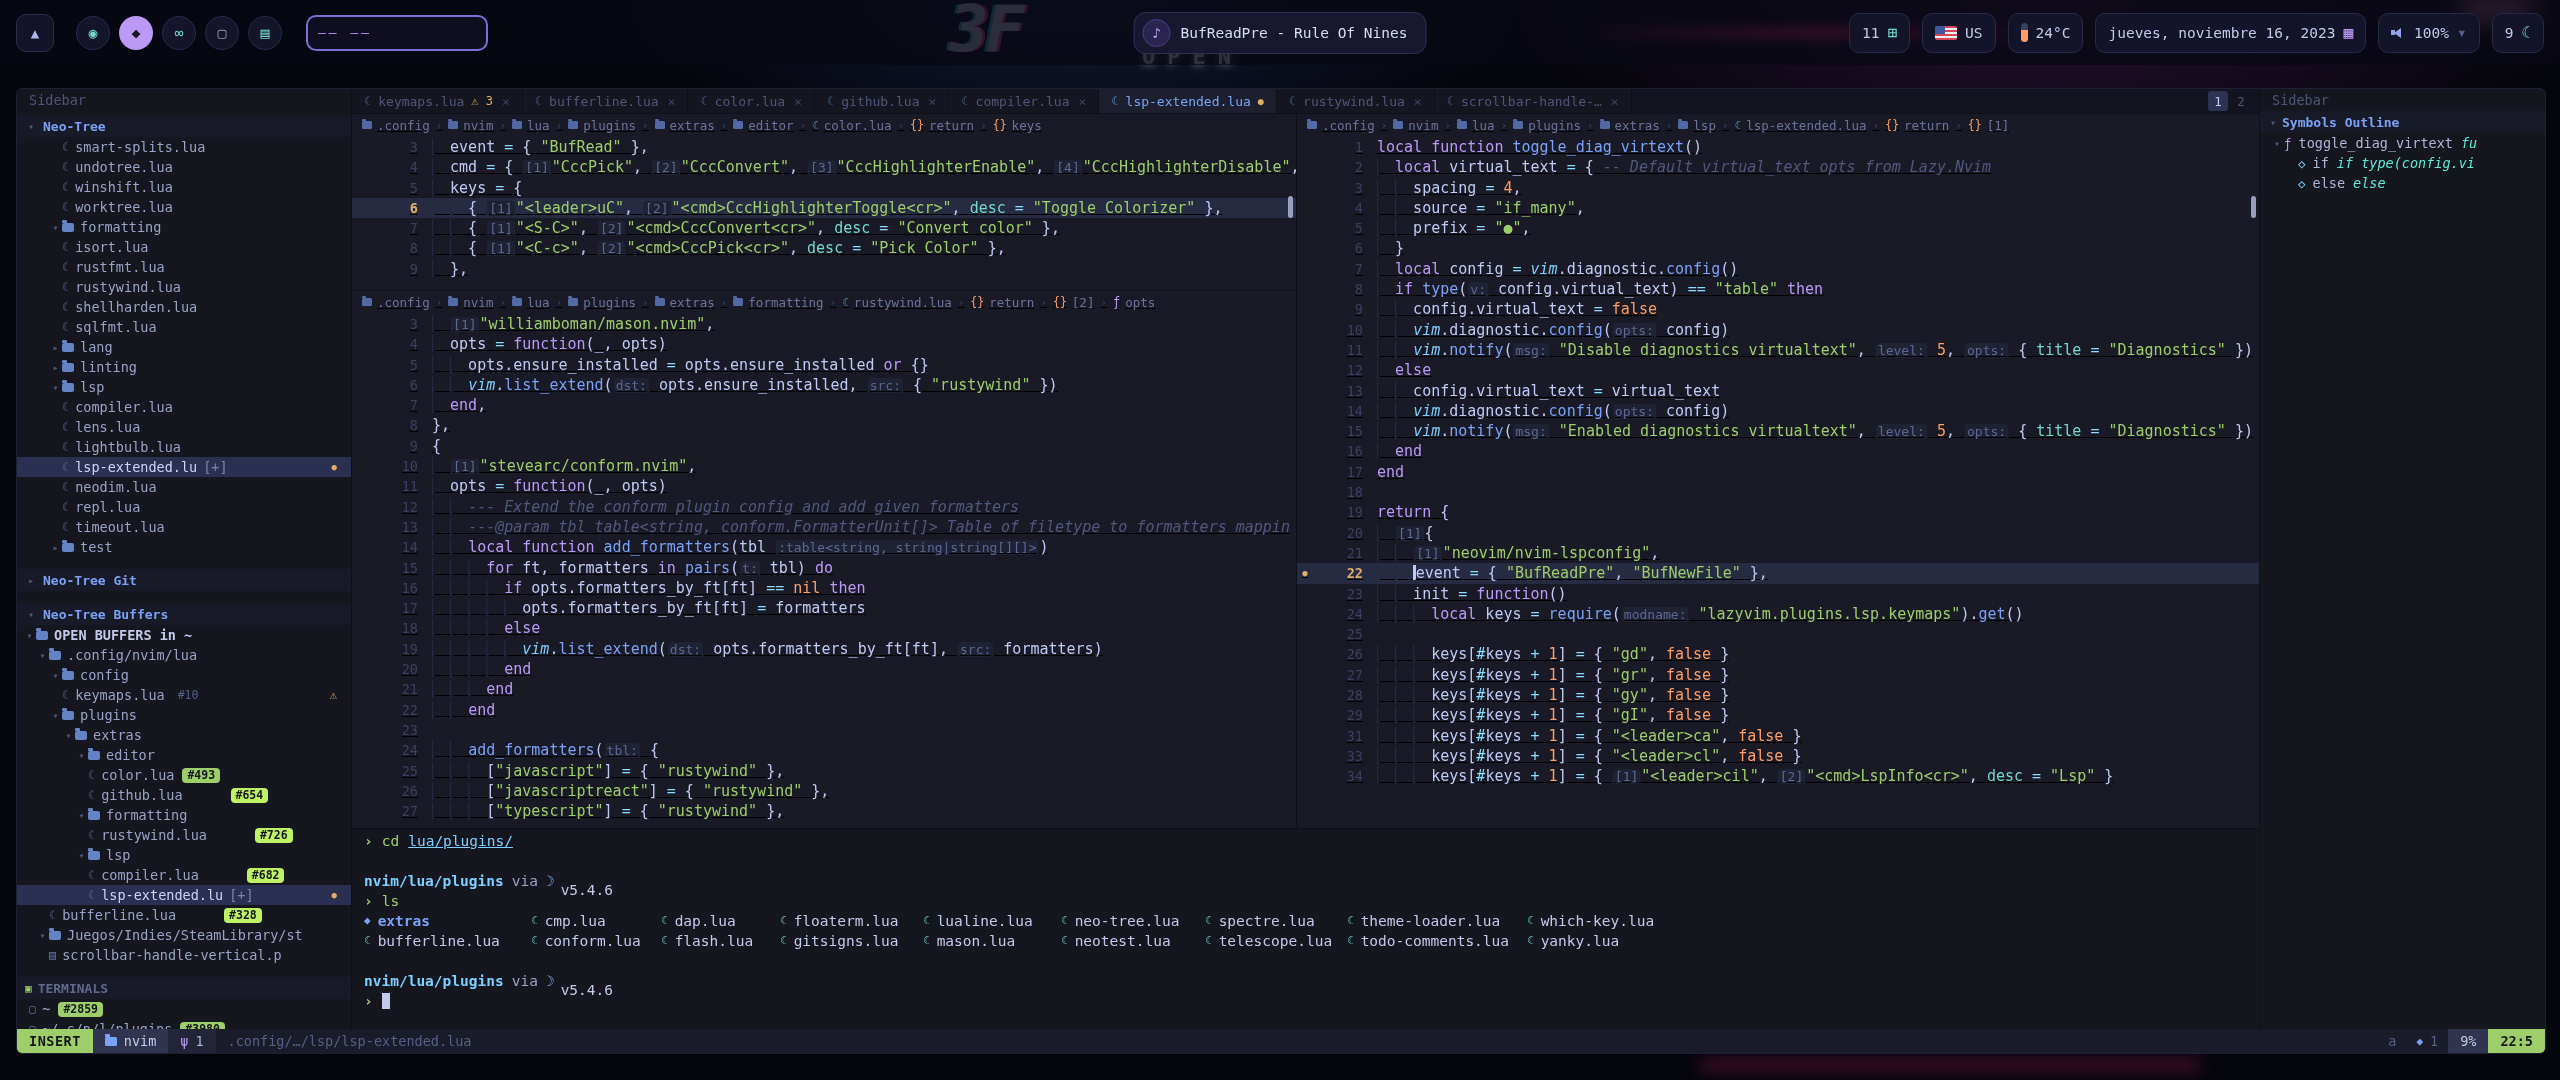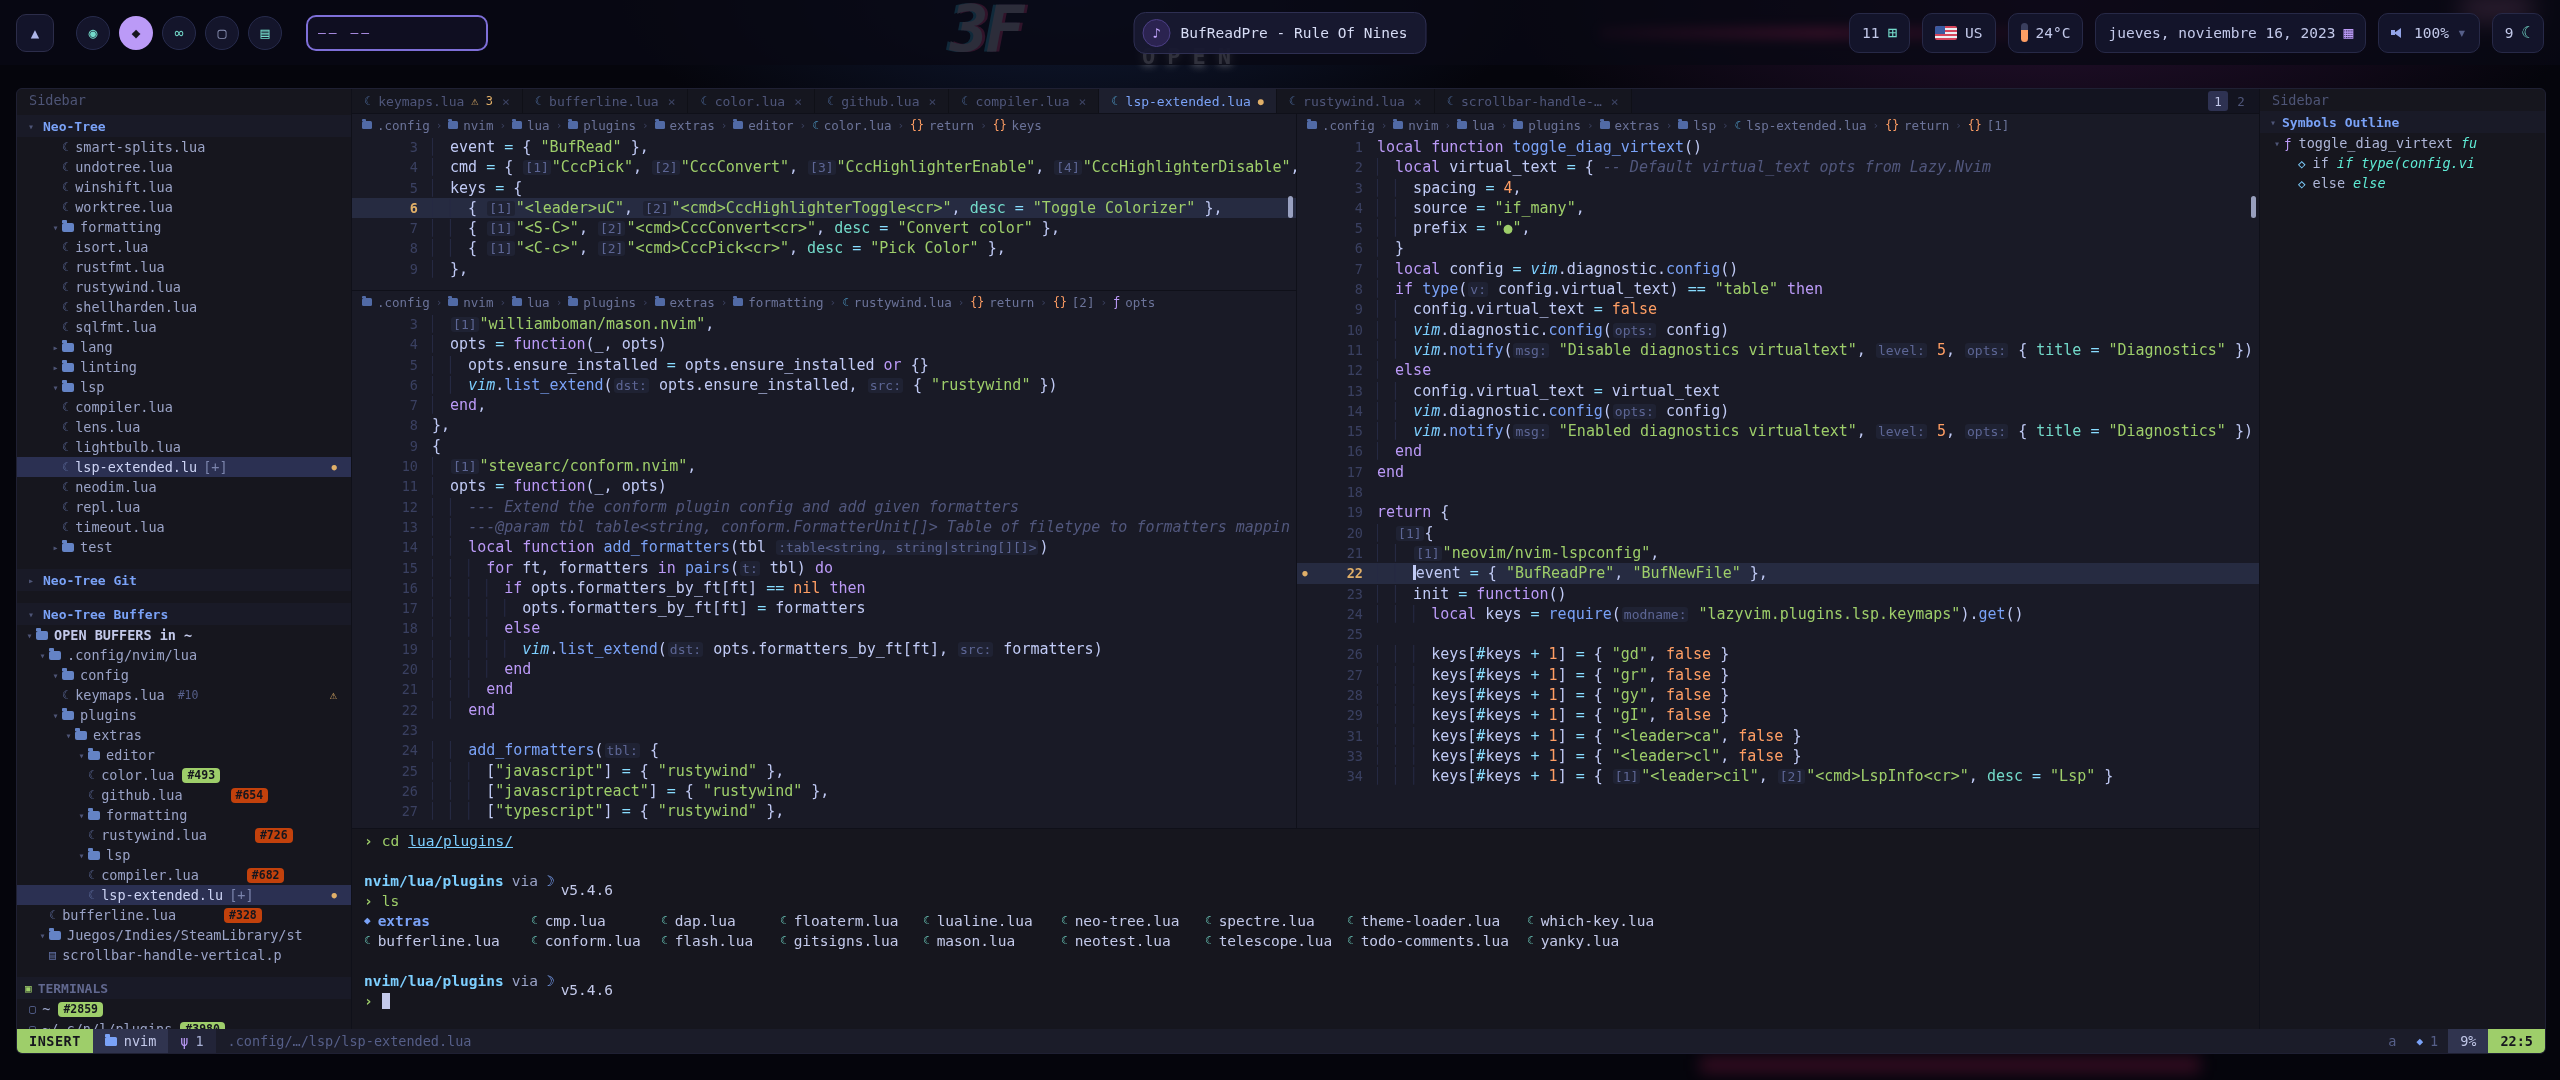--- a/index.html
+++ b/index.html
@@ -71,41 +71,41 @@
     padding-right:6px;overflow:hidden;}
   .trow.sel{background:#2b3052;color:#cdd4f5;}
   .trow .chev{width:13px;color:#4e5577;font-size:10px;text-align:center;flex:none;}
   .fico{width:12px;height:9px;border-radius:2px;background:#6d8fd8;position:relative;margin-right:6px;flex:none;opacity:.9;}
   .fico::before{content:"";position:absolute;top:-3px;left:0;width:5px;height:3px;background:inherit;border-radius:1px 1px 0 0;}
   .lico{color:#5f6ea0;margin-right:6px;font-size:12px;flex:none;}
   .tname.roothdr{color:#c3c9ea;font-weight:bold;}
   .suffix{color:#7b84ad;margin-left:6px;}
   .badge{margin-left:8px;padding:0 5px;height:15px;line-height:15px;border-radius:4px;font-size:11.5px;font-weight:bold;color:#15161e;flex:none;}
   .badge.green{background:#9ece6a;}
-  .badge.purple{background:#c2410c;margin-left:48px;}
+  .badge.purple{background:#bef264;margin-left:48px;}
   .badge.dim{background:none;color:#565f89;font-weight:normal;}
   .warn-ico{margin-left:auto;margin-right:8px;color:#e0af68;font-size:12px;}
   .dot-ico{margin-left:auto;margin-right:8px;color:#e0af68;font-size:9px;}
 
   
   .tabbar{height:24px;background:#131420;display:flex;align-items:stretch;border-bottom:1px solid #0f1019;flex:none;}
   .tab{display:flex;align-items:center;gap:7px;padding:0 12px;font-size:13px;color:#4f567a;
     border-right:1px solid #0f1017;background:#15161f;white-space:nowrap;}
   .tab.active{background:#1d1f2e;color:#7aa2f7;}
   .ticon{color:#4d6a9c;font-size:12px;}
   .tab.active .ticon{color:#51a0cf;}
   .tclose{color:#3e4566;font-size:13px;margin-left:2px;}
   .twarn{color:#e0af68;font-size:12px;}
   .tmod{color:#e0af68;font-size:10px;}
   .pages{margin-left:auto;display:flex;align-items:center;gap:3px;padding-right:8px;}
   .page{width:20px;height:20px;display:flex;align-items:center;justify-content:center;font-size:12.5px;color:#4f567a;border-radius:3px;}
   .page.active{background:#2e3252;color:#c3c9ea;}
 
   
-  .splits{display:flex;height:714px;flex:none;}
+  .splits{display:flex;height:714px;flex:none;text-decoration:underline;}
   .vleft{width:944px;flex:none;display:flex;flex-direction:column;border-right:1px solid #0f1019;min-width:0;}
   .vright{flex:1;min-width:0;}
   .pane{position:relative;background:#191a26;overflow:hidden;}
   #pane-color{height:176px;flex:none;border-bottom:1px solid #0f1019;}
   #pane-rusty{flex:1;}
   #pane-lsp{height:100%;}
   .winbar{height:22px;display:flex;align-items:center;gap:6px;padding-left:10px;font-size:12.5px;
     color:#6b7399;white-space:nowrap;overflow:hidden;}
   .bc-sep{color:#3b4261;font-size:11px;}
   .bfold{width:10px;height:8px;border-radius:1.5px;background:#5b79bc;position:relative;flex:none;opacity:.85;}

